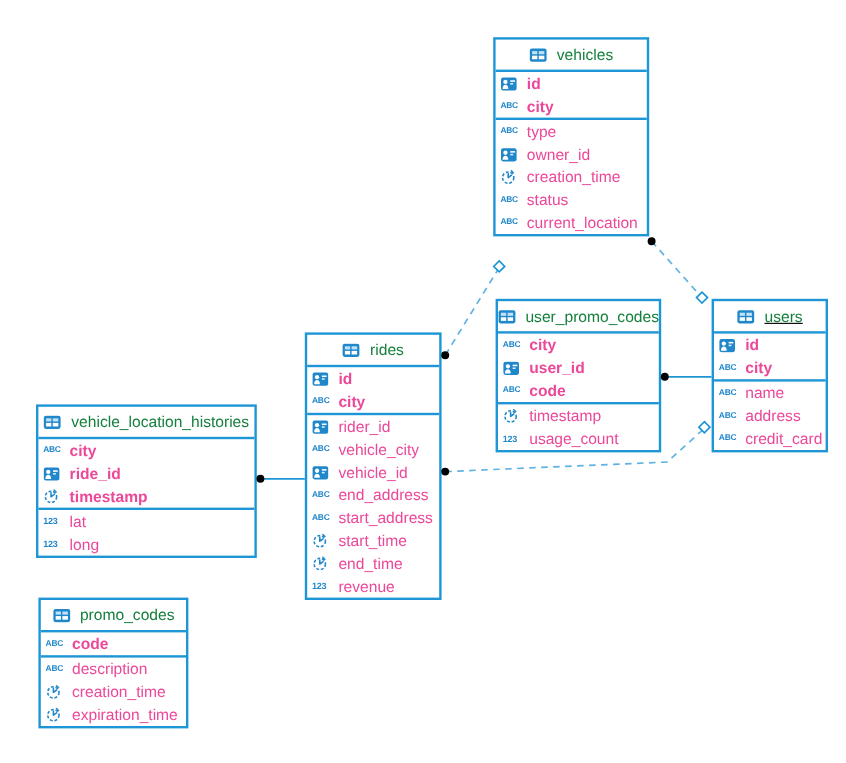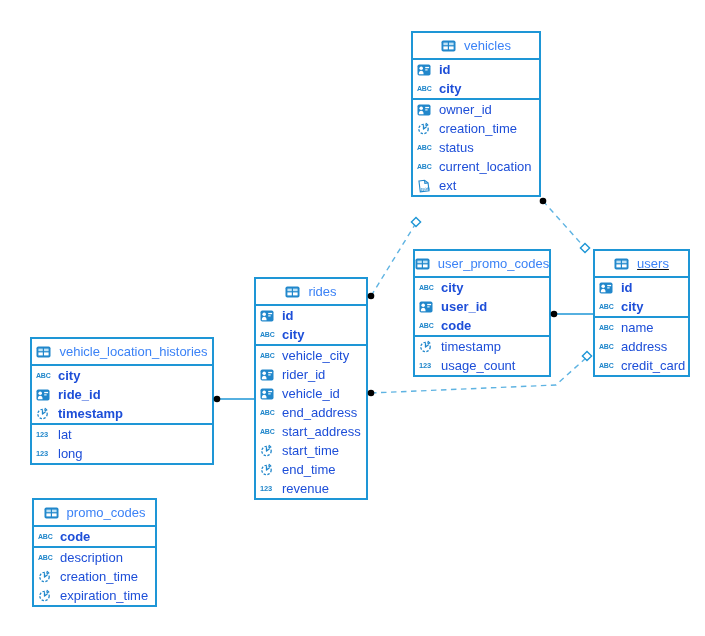--- a/index.html
+++ b/index.html
@@ -25,22 +25,22 @@
     height:19px;display:flex;align-items:center;gap:4px;
     padding:0 3px 0 4px;font-size:13px;color:#101010;white-space:nowrap;
   }
   .icon-box{
     flex:0 0 18px;width:18px;display:flex;align-items:center;justify-content:flex-start;
   }
   .glyph{
     color:#2187cb;font-weight:700;font-size:7px;letter-spacing:-0.2px;line-height:1;
   }
   .glyph.num{font-weight:600;font-size:7.5px;}
-  .tname{color:#3b82f6;}
-  .col-name{color:#1d4ed8;}
+  .tname{color:#15803d;}
+  .col-name{color:#ec4899;}
 </style>
 </head>
 <body>
 
 <div id="canvas">
   <svg id="conn-svg" xmlns="http://www.w3.org/2000/svg" viewBox="0 0 705 636">
       <polyline points="214,399 254,399" fill="none" stroke="#1e96d6" stroke-width="1.4"></polyline>
       <circle cx="217" cy="399" r="3.3" fill="#000000"></circle>
       <polyline points="551,314 593,314" fill="none" stroke="#1e96d6" stroke-width="1.4"></polyline>
       <circle cx="554" cy="314" r="3.3" fill="#000000"></circle>
@@ -83,20 +83,26 @@
         <div class="row">
           <span class="icon-box">
             <span class="glyph">ABC</span>
           </span>
           <span class="col-name">city</span>
         </div>
       </div>
       <div class="sec">
         <div class="row">
           <span class="icon-box">
+            <span class="glyph">ABC</span>
+          </span>
+          <span class="col-name">type</span>
+        </div>
+        <div class="row">
+          <span class="icon-box">
             <svg width="14" height="12" viewBox="0 0 14 12">
               <rect x="0.5" y="0.5" width="13" height="11" rx="1.8" fill="#2187cb"></rect>
               <circle cx="4.2" cy="4.3" r="1.8" fill="#ffffff"></circle>
               <path d="M1.8 10.2 C1.8 7.6 2.9 6.7 4.2 6.7 C5.5 6.7 6.6 7.6 6.6 10.2 Z" fill="#ffffff"></path>
               <rect x="8.2" y="2.9" width="3.9" height="1.3" fill="#ffffff"></rect>
               <rect x="8.2" y="5.2" width="2.4" height="1.3" fill="#d9eefa"></rect>
             </svg>
           </span>
           <span class="col-name">owner_id</span>
         </div>
@@ -114,32 +120,20 @@
           <span class="icon-box">
             <span class="glyph">ABC</span>
           </span>
           <span class="col-name">status</span>
         </div>
         <div class="row">
           <span class="icon-box">
             <span class="glyph">ABC</span>
           </span>
           <span class="col-name">current_location</span>
-        </div>
-        <div class="row">
-          <span class="icon-box">
-            <svg width="14" height="14" viewBox="0 0 14 14">
-              <g transform="rotate(-7 7 7)">
-                <path d="M2.6 1.4 H8.2 L11.4 4.4 V12.4 H2.6 Z" fill="#ffffff" stroke="#2187cb" stroke-width="1.1"></path>
-                <path d="M8.2 1.4 V4.4 H11.4" fill="none" stroke="#2187cb" stroke-width="1.1"></path>
-                <text x="2.9" y="11.4" font-size="3.4" font-weight="700" fill="#2187cb">JSON</text>
-              </g>
-            </svg>
-          </span>
-          <span class="col-name">ext</span>
         </div>
       </div>
     </div>
     <div class="table" style="left: 413px; top: 249px; width: 138px; border-color: rgb(30, 150, 214);">
       <div class="thead" style="border-color: rgb(30, 150, 214);">
         <span class="icon-box">
           <svg width="15" height="12" viewBox="0 0 15 12">
             <rect x="0.5" y="0.5" width="14" height="11" rx="1.8" fill="#2187cb"></rect>
             <rect x="2.4" y="2.6" width="4.4" height="2.6" fill="#bfe2f6"></rect>
             <rect x="8.0" y="2.6" width="4.6" height="2.6" fill="#bfe2f6"></rect>
@@ -277,35 +271,35 @@
         <div class="row">
           <span class="icon-box">
             <span class="glyph">ABC</span>
           </span>
           <span class="col-name">city</span>
         </div>
       </div>
       <div class="sec">
         <div class="row">
           <span class="icon-box">
+            <svg width="14" height="12" viewBox="0 0 14 12">
+              <rect x="0.5" y="0.5" width="13" height="11" rx="1.8" fill="#2187cb"></rect>
+              <circle cx="4.2" cy="4.3" r="1.8" fill="#ffffff"></circle>
+              <path d="M1.8 10.2 C1.8 7.6 2.9 6.7 4.2 6.7 C5.5 6.7 6.6 7.6 6.6 10.2 Z" fill="#ffffff"></path>
+              <rect x="8.2" y="2.9" width="3.9" height="1.3" fill="#ffffff"></rect>
+              <rect x="8.2" y="5.2" width="2.4" height="1.3" fill="#d9eefa"></rect>
+            </svg>
+          </span>
+          <span class="col-name">rider_id</span>
+        </div>
+        <div class="row">
+          <span class="icon-box">
             <span class="glyph">ABC</span>
           </span>
           <span class="col-name">vehicle_city</span>
-        </div>
-        <div class="row">
-          <span class="icon-box">
-            <svg width="14" height="12" viewBox="0 0 14 12">
-              <rect x="0.5" y="0.5" width="13" height="11" rx="1.8" fill="#2187cb"></rect>
-              <circle cx="4.2" cy="4.3" r="1.8" fill="#ffffff"></circle>
-              <path d="M1.8 10.2 C1.8 7.6 2.9 6.7 4.2 6.7 C5.5 6.7 6.6 7.6 6.6 10.2 Z" fill="#ffffff"></path>
-              <rect x="8.2" y="2.9" width="3.9" height="1.3" fill="#ffffff"></rect>
-              <rect x="8.2" y="5.2" width="2.4" height="1.3" fill="#d9eefa"></rect>
-            </svg>
-          </span>
-          <span class="col-name">rider_id</span>
         </div>
         <div class="row">
           <span class="icon-box">
             <svg width="14" height="12" viewBox="0 0 14 12">
               <rect x="0.5" y="0.5" width="13" height="11" rx="1.8" fill="#2187cb"></rect>
               <circle cx="4.2" cy="4.3" r="1.8" fill="#ffffff"></circle>
               <path d="M1.8 10.2 C1.8 7.6 2.9 6.7 4.2 6.7 C5.5 6.7 6.6 7.6 6.6 10.2 Z" fill="#ffffff"></path>
               <rect x="8.2" y="2.9" width="3.9" height="1.3" fill="#ffffff"></rect>
               <rect x="8.2" y="5.2" width="2.4" height="1.3" fill="#d9eefa"></rect>
             </svg>

